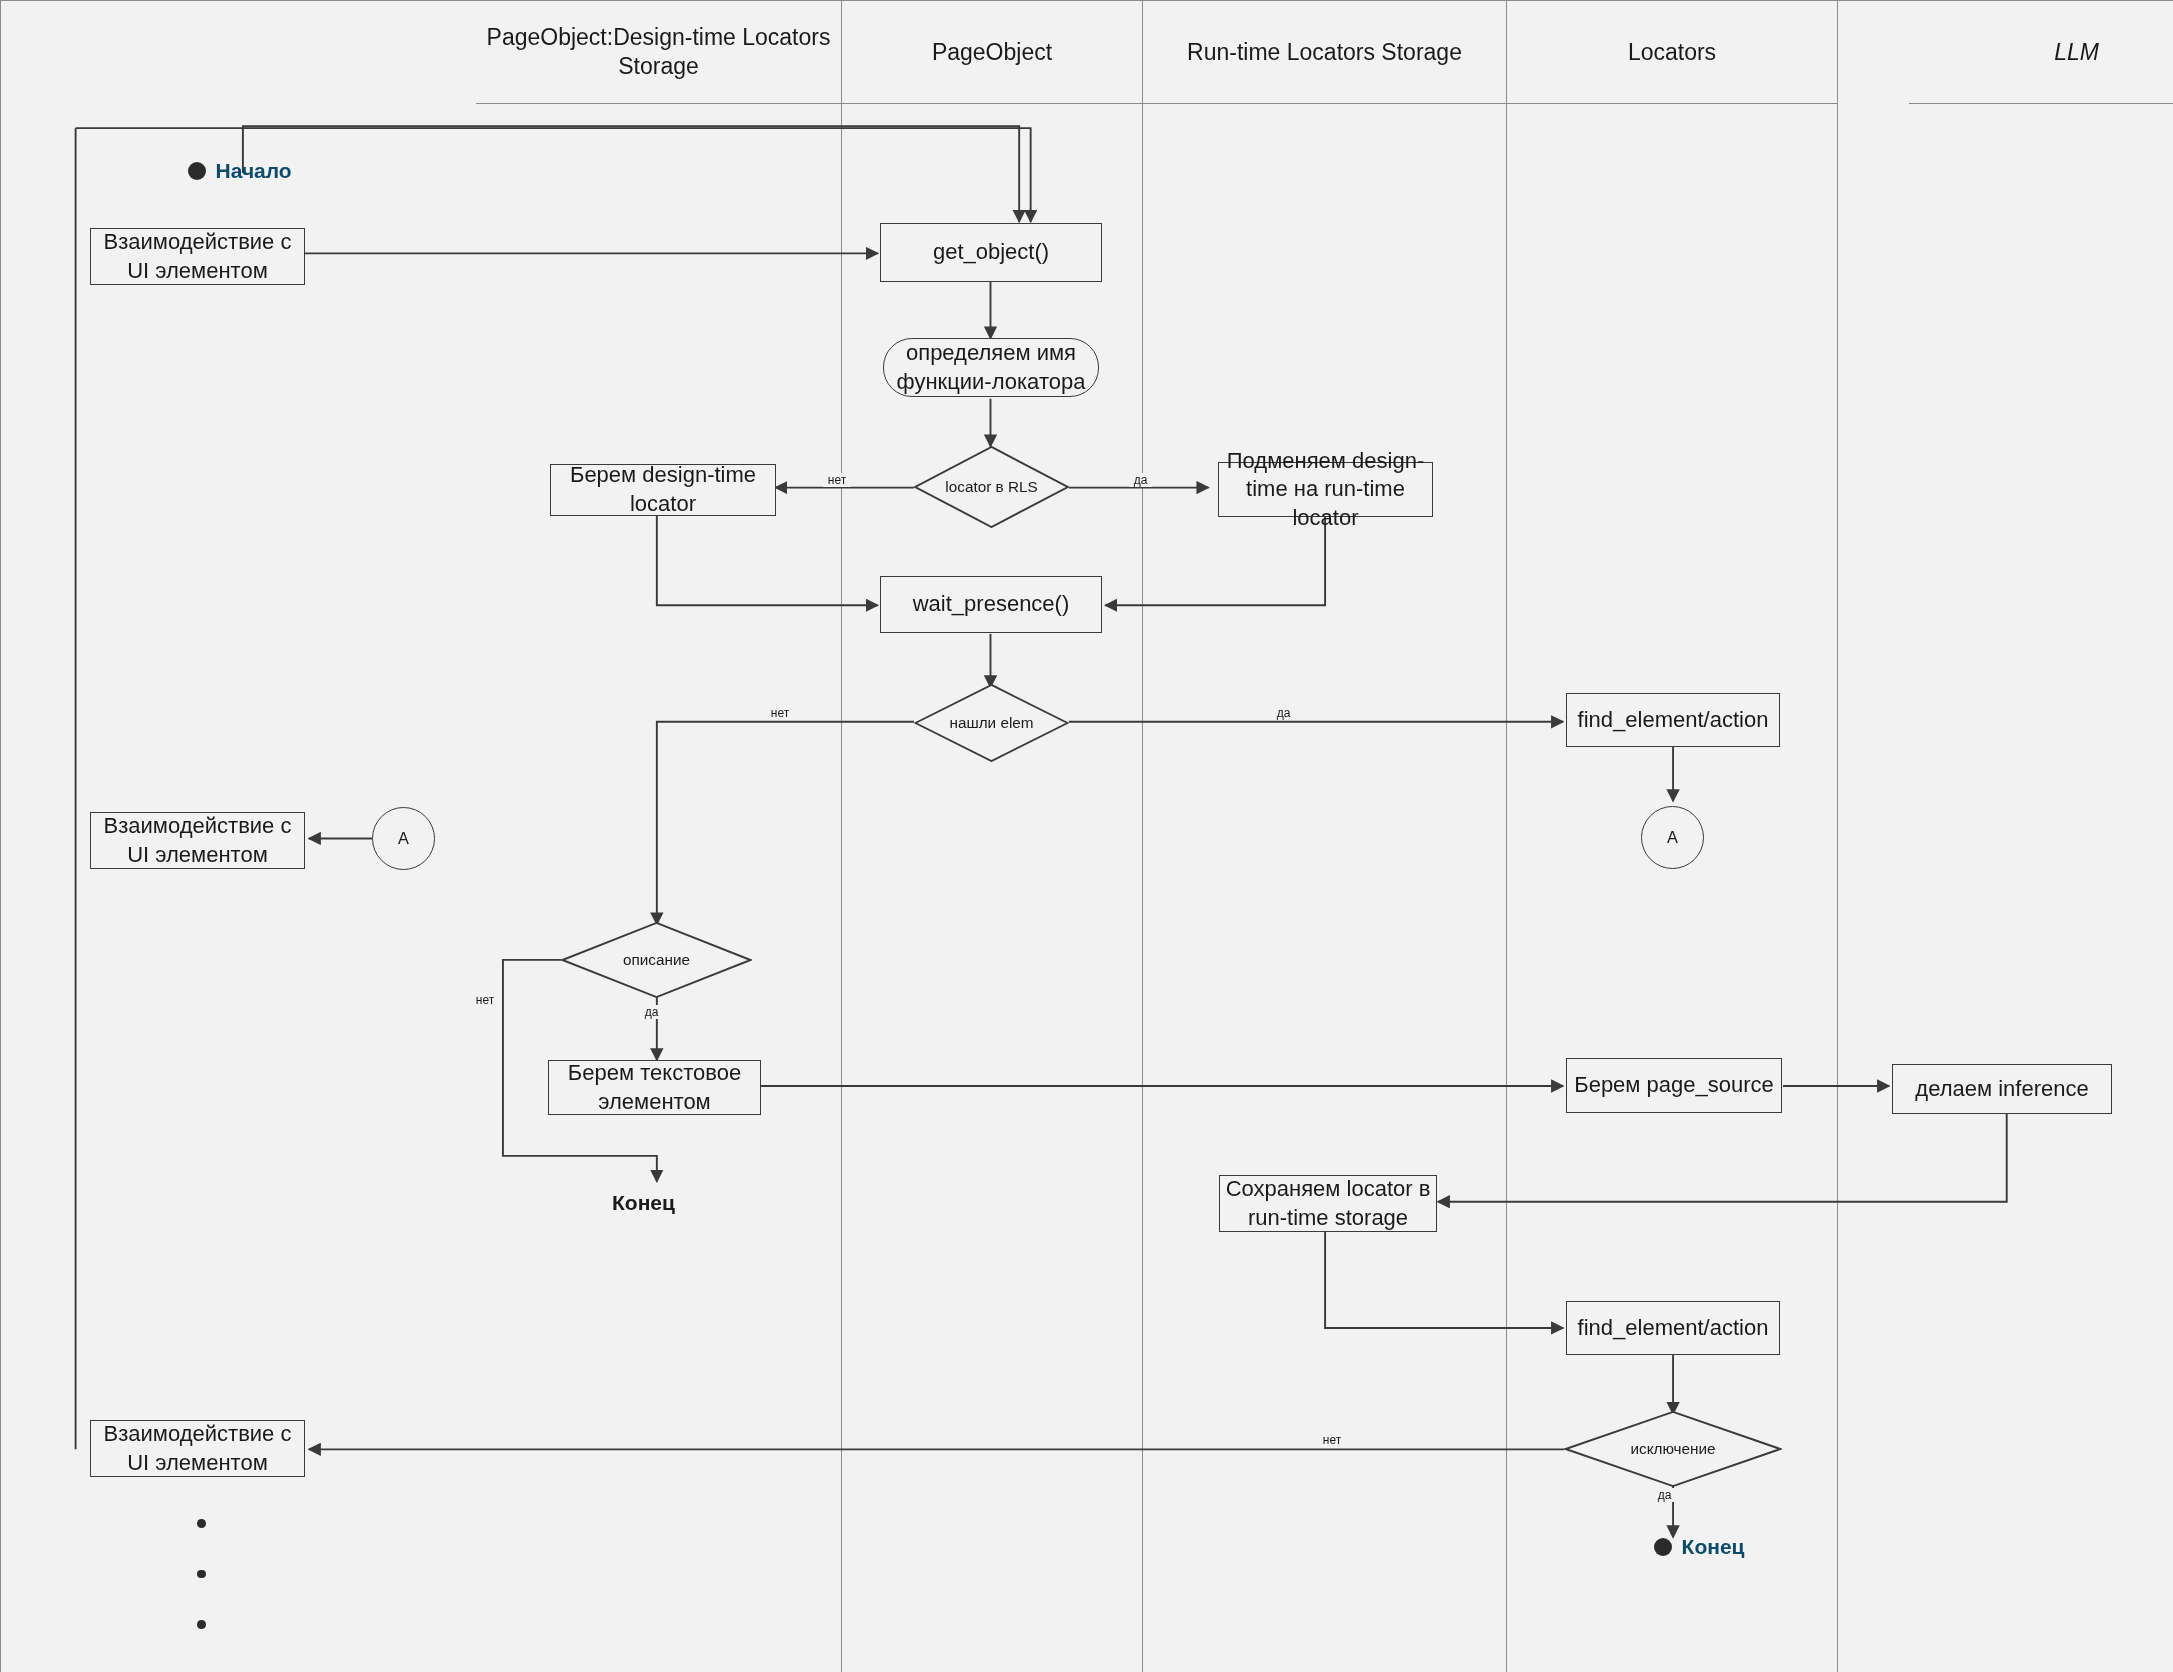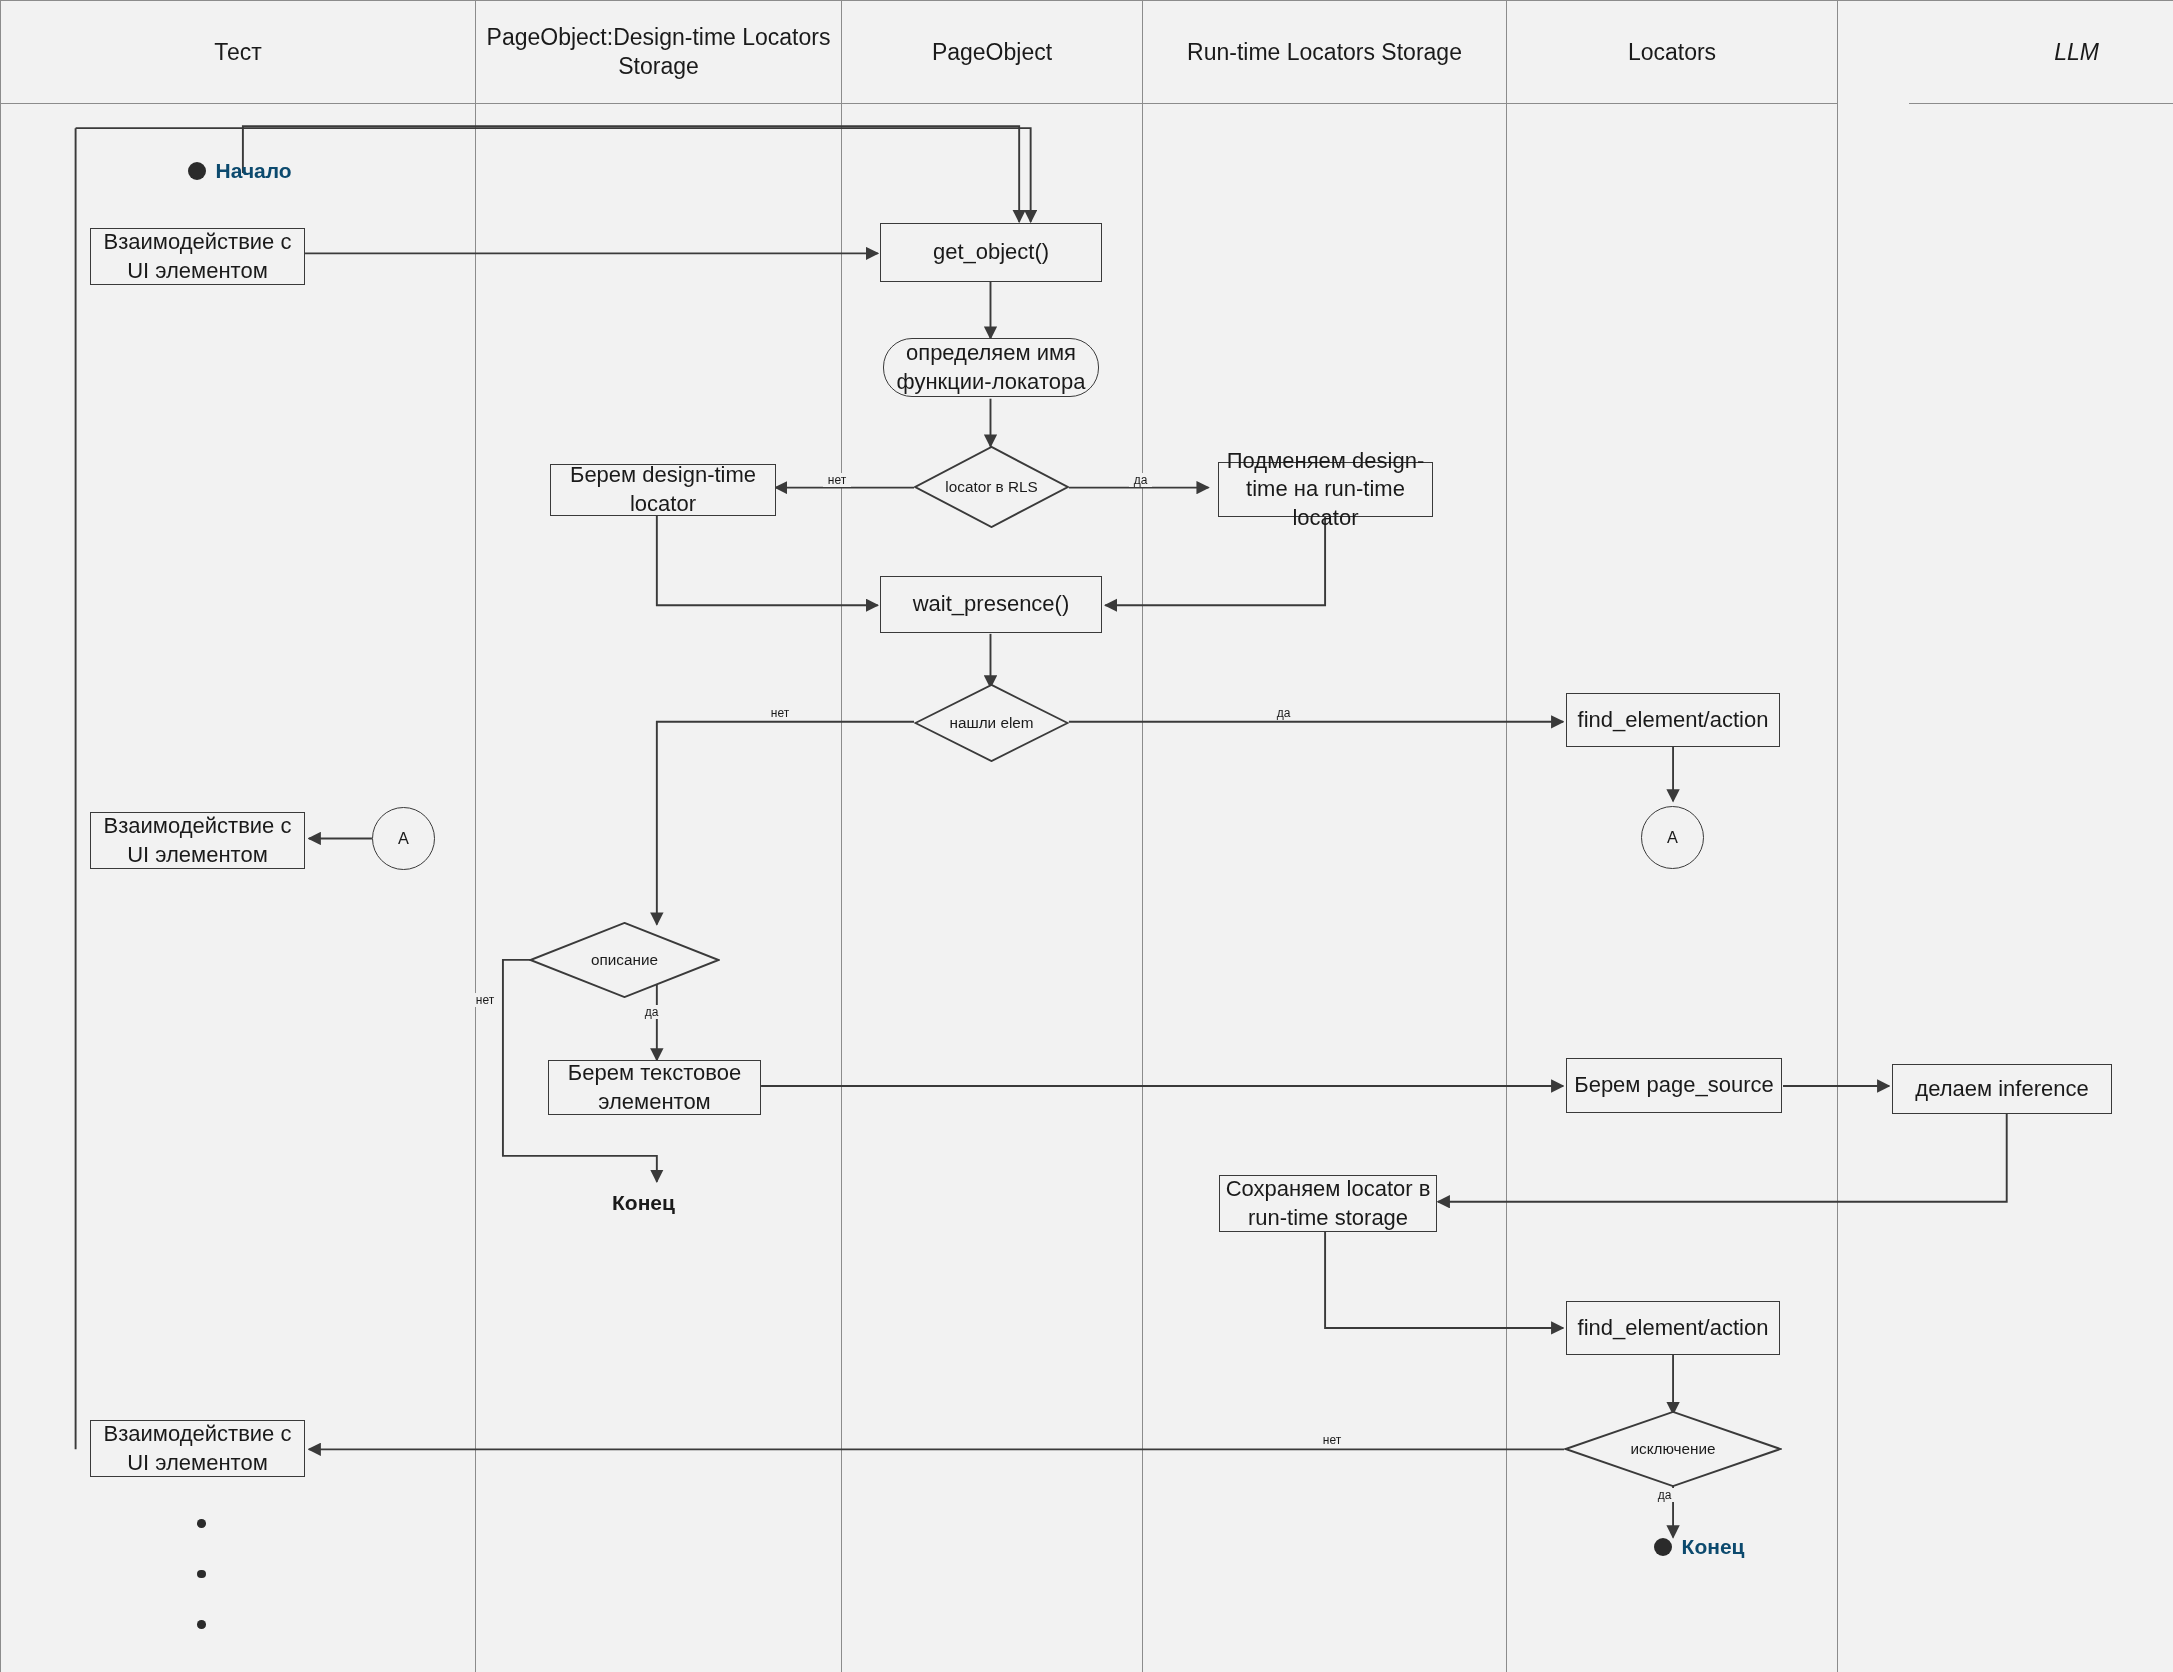--- a/index.html
+++ b/index.html
@@ -140,23 +140,20 @@
     width: 2174px;
     height: 1673px;
     z-index: 2;
   }
 </style>
 </head>
 <body>
 
 <div id="canvas">
 
-  <div class="lane" style="left:0; width:475px;">
-    <div class="lane-head">Тест</div>
-  </div>
   <div class="lane" style="left:475px; width:366px;">
     <div class="lane-head">PageObject:Design-time Locators Storage</div>
   </div>
   <div class="lane" style="left:841px; width:301px;">
     <div class="lane-head">PageObject</div>
   </div>
   <div class="lane" style="left:1142px; width:364px;">
     <div class="lane-head">Run-time Locators Storage</div>
   </div>
   <div class="lane" style="left:1506px; width:331px;">
@@ -305,21 +302,21 @@
     <div class="diamond-label">locator в RLS</div>
   </div>
 
   <div class="diamond-wrap" style="left:913px; top:683px; width:155px; height:78px;">
     <svg width="155" height="78" viewBox="0 0 162 82">
         <polygon points="81,1 161,41 81,81 1,41" fill="#f2f2f2" stroke="#3a3a3a" stroke-width="2"></polygon>
       </svg>
     <div class="diamond-label">нашли elem</div>
   </div>
 
-  <div class="diamond-wrap" style="left:528px; top:921px; width:191px; height:76px;">
+  <div class="diamond-wrap" style="left:560px; top:921px; width:191px; height:76px;">
     <svg width="191" height="76" viewBox="0 0 200 80">
         <polygon points="100,1 199,40 100,79 1,40" fill="#f2f2f2" stroke="#3a3a3a" stroke-width="2"></polygon>
       </svg>
     <div class="diamond-label">описание</div>
   </div>
 
   <div class="diamond-wrap" style="left:1563px; top:1410px; width:218px; height:76px;">
     <svg width="218" height="76" viewBox="0 0 228 80">
         <polygon points="114,1 227,40 114,79 1,40" fill="#f2f2f2" stroke="#3a3a3a" stroke-width="2"></polygon>
       </svg>

